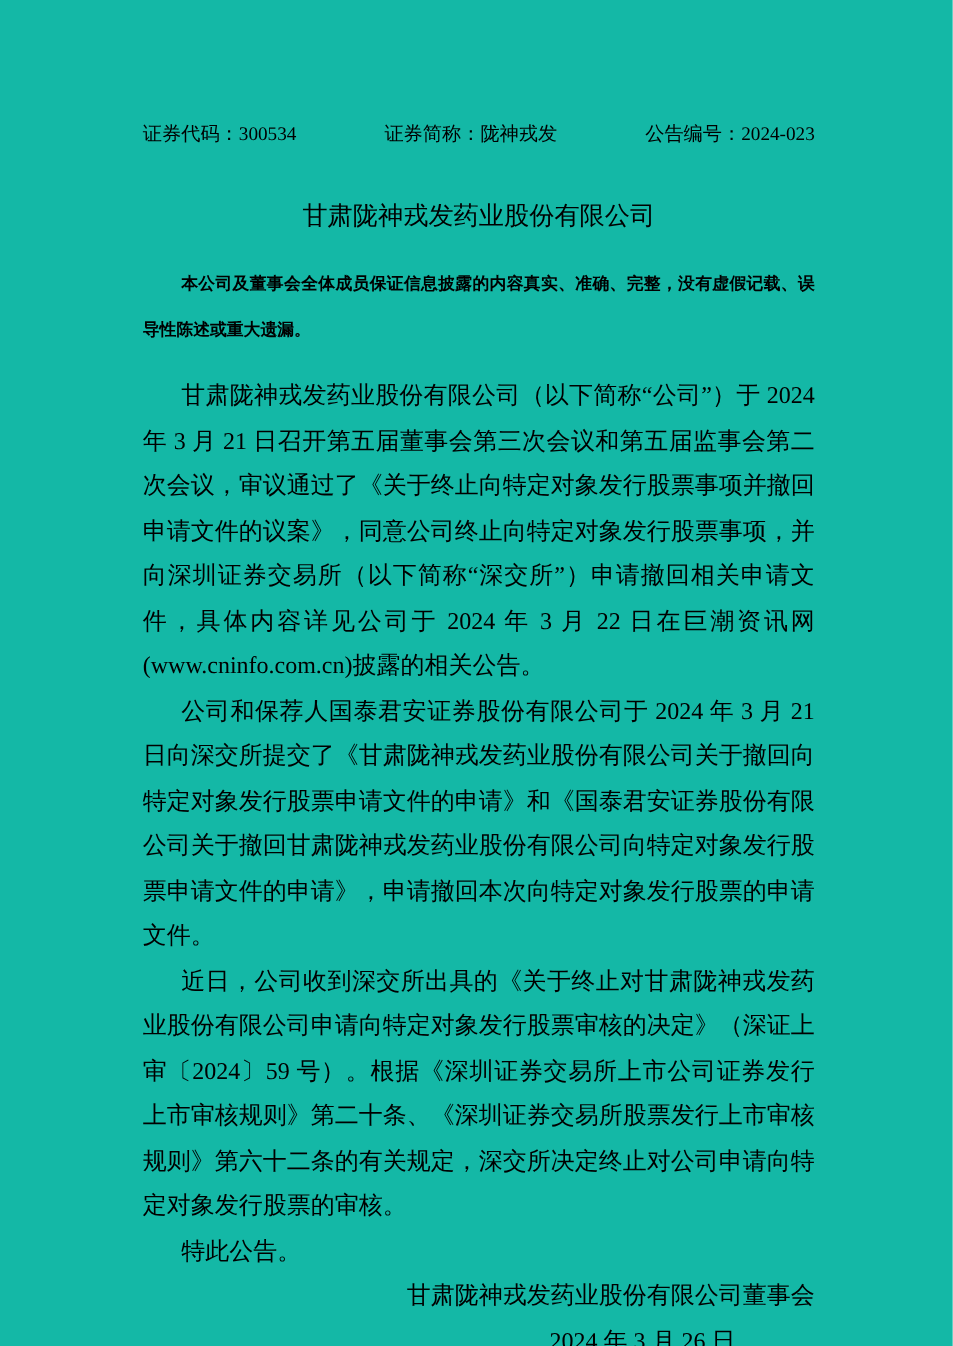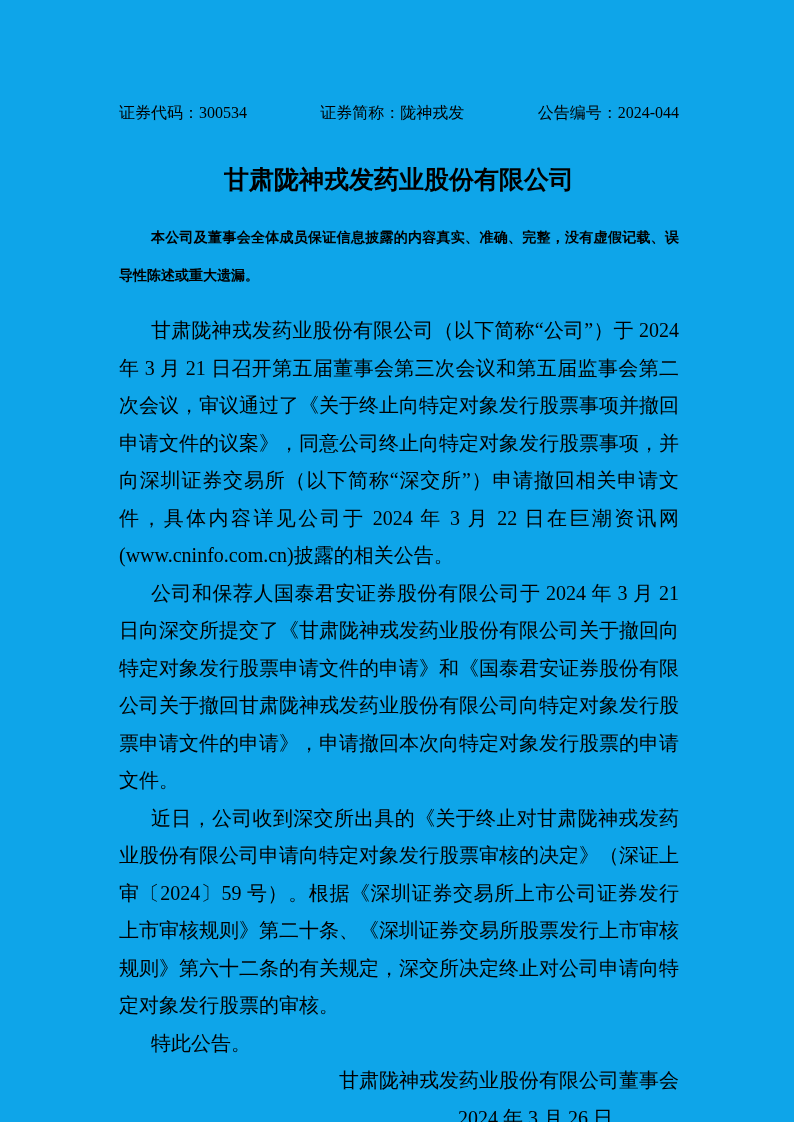--- a/index.html
+++ b/index.html
@@ -5,39 +5,39 @@
   html, body {
     margin: 0;
     padding: 0;
     background: #ffffff;
   }
   .page {
     position: relative;
     width: 794px;
     height: 1122px;
     box-sizing: border-box;
-    background: #0ea5e9;
+    background: #14b8a6;
     color: #000000;
     padding: 103px 115px 0 119px;
     font-family: "Liberation Serif", serif;
     overflow: hidden;
   }
   .header-row {
     display: flex;
     justify-content: space-between;
     align-items: baseline;
     font-size: 16px;
     line-height: 20px;
     white-space: nowrap;
   }
   .title-block {
     margin-top: 34px;
     text-align: center;
-    font-weight: bold;
-    font-size: 25px;
+    font-weight: normal;
+    font-size: 21px;
     line-height: 46px;
   }
   .title-line {
     white-space: nowrap;
   }
   .declaration {
     margin: 16px 0 0 0;
     font-weight: bold;
     font-size: 14px;
     line-height: 37.5px;
@@ -66,21 +66,21 @@
   }
 </style>
 </head>
 <body>
 
 <div class="page">
 
   <div class="header-row">
     <span>证券代码：300534</span>
     <span>证券简称：陇神戎发</span>
-    <span>公告编号：2024-044</span>
+    <span>公告编号：2024-023</span>
   </div>
 
   <div class="title-block">
     <div class="title-line">甘肃陇神戎发药业股份有限公司</div>
   </div>
 
   <p class="declaration">本公司及董事会全体成员保证信息披露的内容真实、准确、完整，没有虚假记载、误导性陈述或重大遗漏。</p>
 
   <div class="body-block">
     <p class="body-para">甘肃陇神戎发药业股份有限公司（以下简称“公司”）于 2024 年 3 月 21 日召开第五届董事会第三次会议和第五届监事会第二次会议，审议通过了《关于终止向特定对象发行股票事项并撤回申请文件的议案》，同意公司终止向特定对象发行股票事项，并向深圳证券交易所（以下简称“深交所”）申请撤回相关申请文件，具体内容详见公司于 2024 年 3 月 22 日在巨潮资讯网(www.cninfo.com.cn)披露的相关公告。</p>

